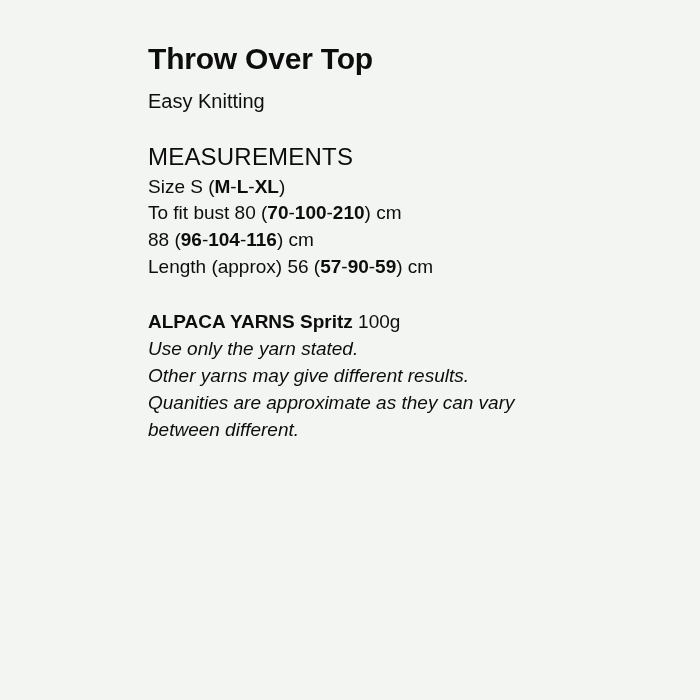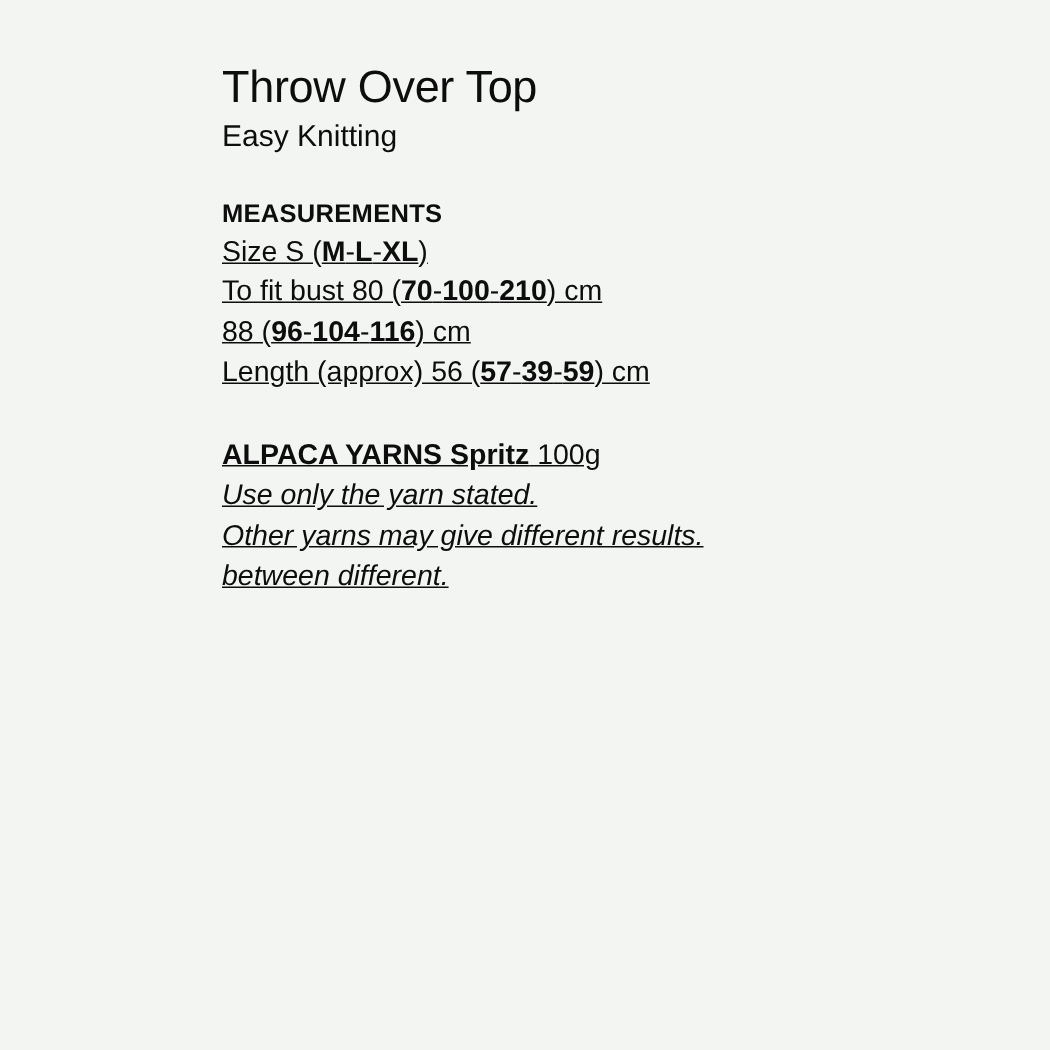--- a/index.html
+++ b/index.html
@@ -16,45 +16,44 @@
   }
   .page {
     position: relative;
     width: 700px;
     height: 700px;
     box-sizing: border-box;
     padding: 42px 60px 0 148px;
   }
   .title {
     font-size: 30px;
-    font-weight: normal;
+    font-weight: bold;
     letter-spacing: -0.2px;
     line-height: 1.15;
-    margin: 0 0 2px 0;
+    margin: 0 0 12px 0;
   }
   .subtitle {
     font-size: 20px;
     font-weight: normal;
     line-height: 1.2;
     margin: 0 0 30px 0;
   }
   .section {
     margin-bottom: 18px;
   }
   .section-heading {
-    font-size: 17px;
-    font-weight: bold;
+    font-size: 24px;
+    font-weight: normal;
     letter-spacing: 0.2px;
     margin: 0 0 3px 0;
   }
   .line {
     font-size: 19px;
     line-height: 1.42;
     margin: 0;
-    text-decoration: underline;
   }
   .line b {
     font-weight: bold;
   }
   .line i {
     font-style: italic;
   }
   .gap-sm { height: 10px; }
   .gap-md { height: 20px; }
 </style>
@@ -63,27 +62,28 @@
 
 <div class="page">
   <h1 class="title">Throw Over Top</h1>
   <h2 class="subtitle">Easy Knitting</h2>
 
   <div class="section">
     <div class="section-heading">MEASUREMENTS</div>
     <p class="line">Size S (<b>M</b>-<b>L</b>-<b>XL</b>)</p>
     <p class="line">To fit bust 80 (<b>70</b>-<b>100</b>-<b>210</b>) cm</p>
     <p class="line">88 (<b>96</b>-<b>104</b>-<b>116</b>) cm</p>
-    <p class="line">Length (approx) 56 (<b>57</b>-<b>39</b>-<b>59</b>) cm</p>
+    <p class="line">Length (approx) 56 (<b>57</b>-<b>90</b>-<b>59</b>) cm</p>
   </div>
 
   <div class="gap-sm"></div>
 
   <div class="section">
     <p class="line"><b>ALPACA YARNS Spritz</b> 100g</p>
     <p class="line"><i>Use only the yarn stated.</i></p>
     <p class="line"><i>Other yarns may give different results.</i></p>
+    <p class="line"><i>Quanities are approximate as they can vary</i></p>
     <p class="line"><i>between different.</i></p>
   </div>
 
   <div class="gap-md"></div>
 
 </div>
 
 </body></html>

